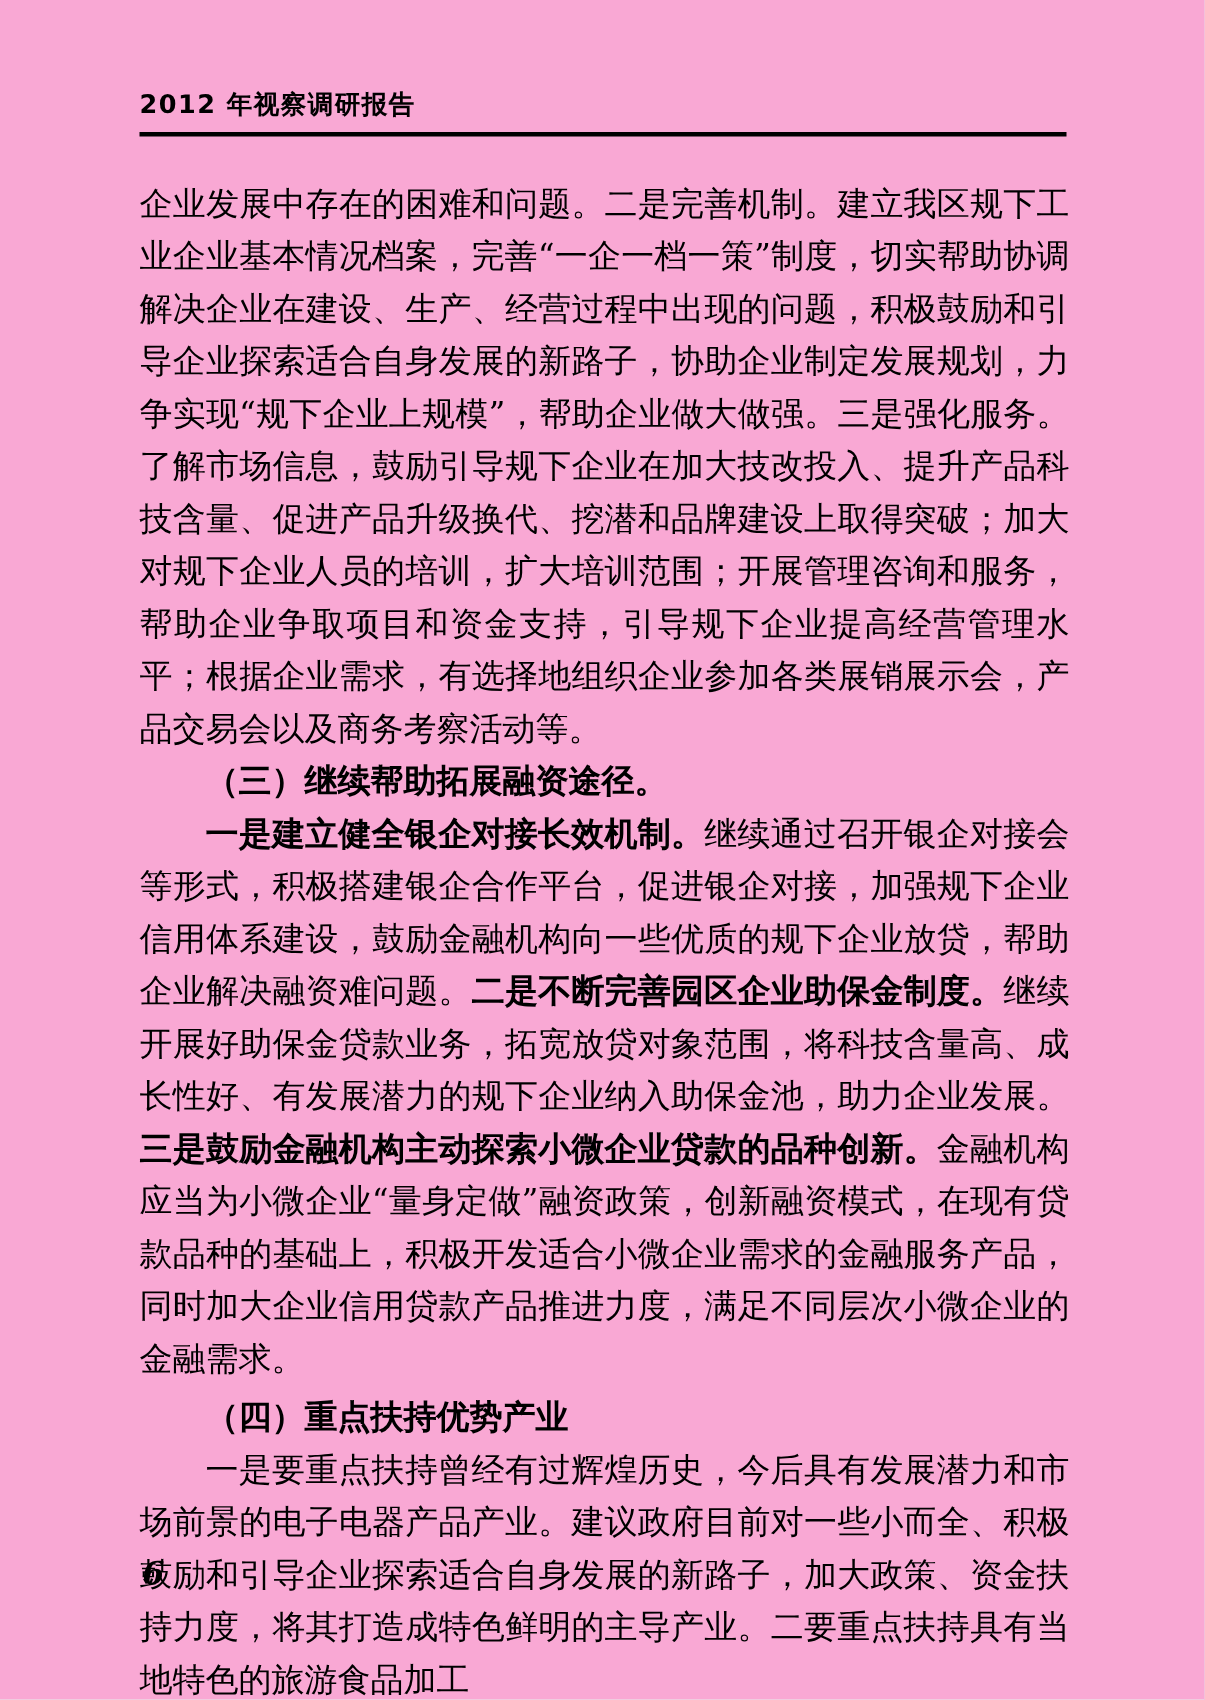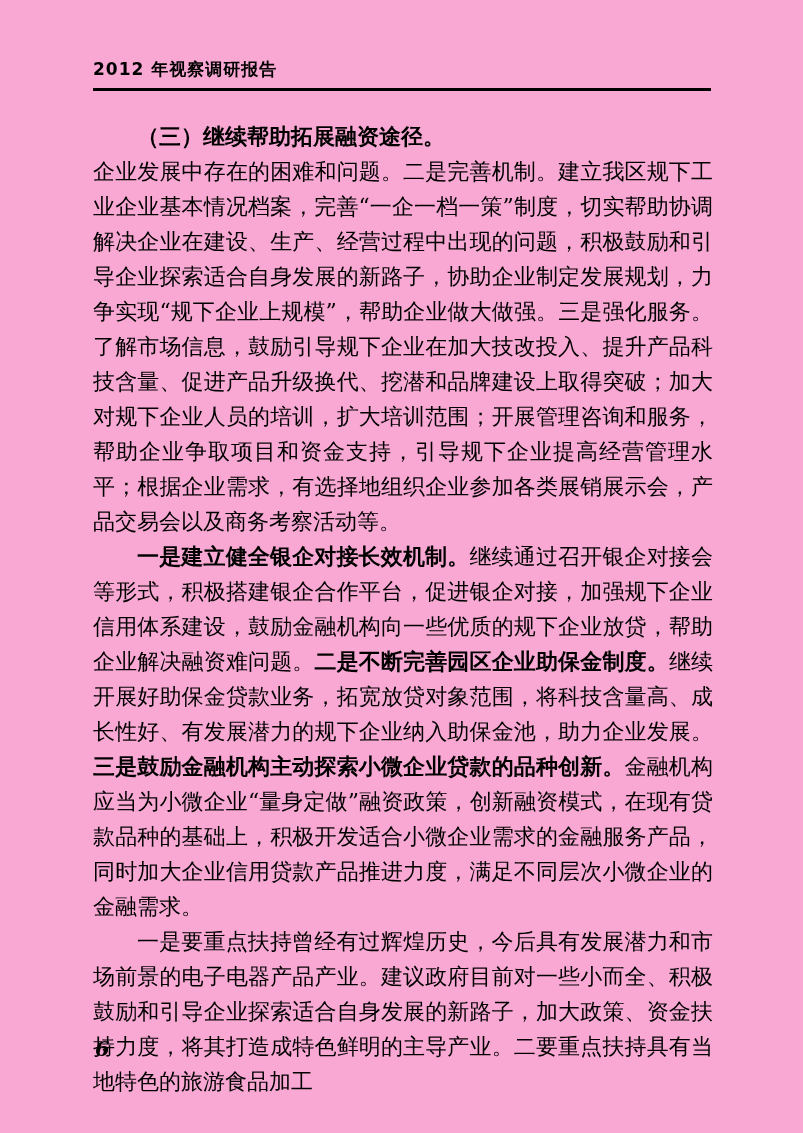--- a/index.html
+++ b/index.html
@@ -59,21 +59,22 @@
 </head>
 <body>
 
 <div class="page">
 
   <div class="header">
     <span class="header-title">2012 年视察调研报告</span>
   </div>
 
   <div class="content">
+      <p class="para"><span>企业发展中存在的困难和问题。二是完善机制。建立我区规下工业企业基本情况档案，完善“一企一档一策”制度，切实帮助协调解决企业在建设、生产、经营过程中出现的问题，积极鼓励和引导企业探索适合自身发展的新路子，协助企业制定发展规划，力争实现“规下企业上规模”，帮助企业做大做强。三是强化服务。了解市场信息，鼓励引导规下企业在加大技改投入、提升产品科技含量、促进产品升级换代、挖潜和品牌建设上取得突破；加大对规下企业人员的培训，扩大培训范围；开展管理咨询和服务，帮助企业争取项目和资金支持，引导规下企业提高经营管理水平；根据企业需求，有选择地组织企业参加各类展销展示会，产品交易会以及商务考察活动等。</span></p>
       <p class="para heading indent"><span class="seg-bold">（三）继续帮助拓展融资途径。</span></p>
-      <p class="para"><span>企业发展中存在的困难和问题。二是完善机制。建立我区规下工业企业基本情况档案，完善“一企一档一策”制度，切实帮助协调解决企业在建设、生产、经营过程中出现的问题，积极鼓励和引导企业探索适合自身发展的新路子，协助企业制定发展规划，力争实现“规下企业上规模”，帮助企业做大做强。三是强化服务。了解市场信息，鼓励引导规下企业在加大技改投入、提升产品科技含量、促进产品升级换代、挖潜和品牌建设上取得突破；加大对规下企业人员的培训，扩大培训范围；开展管理咨询和服务，帮助企业争取项目和资金支持，引导规下企业提高经营管理水平；根据企业需求，有选择地组织企业参加各类展销展示会，产品交易会以及商务考察活动等。</span></p>
       <p class="para indent"><span class="seg-bold">一是</span><span class="seg-bold seg-underline">建立健全银企对接长效机制</span><span class="seg-bold">。</span><span>继续通过召开银企对接会等形式，积极搭建银企合作平台，促进银企对接，加强规下企业信用体系建设，鼓励金融机构向一些优质的规下企业放贷，帮助企业解决融资难问题。</span><span class="seg-bold">二是不断完善园区</span><span class="seg-bold seg-underline">企业助保金</span><span class="seg-bold">制度。</span><span>继续开展好助保金贷款业务，拓宽放贷对象范围，将科技含量高、成长性好、有发展潜力的规下企业纳入助保金池，助力企业发展。</span><span class="seg-bold seg-underline">三是鼓励金融机构主动探索小微企业贷款的品种创新</span><span class="seg-bold">。</span><span>金融机构应当为小微企业“量身定做”融资政策，创新融资模式，在现有贷款品种的基础上，积极开发适合小微企业需求的金融服务产品，同时加大企业信用贷款产品推进力度，满足不同层次小微企业的金融需求。</span></p>
+      <p class="para heading indent" style="margin-top: 4px;"><span class="seg-bold">（四）重点扶持优势产业</span></p>
       <p class="para indent"><span>一是要重点扶持曾经有过辉煌历史，今后具有发展潜力和市场前景的电子电器产品产业。建议政府目前对一些小而全、积极鼓励和引导企业探索适合自身发展的新路子，加大政策、资金扶持力度，将其打造成特色鲜明的主导产业。二要重点扶持具有当地特色的旅游食品加工</span></p>
     </div>
 
   <div class="page-number">6</div>
 
 </div>
 
 </body></html>

